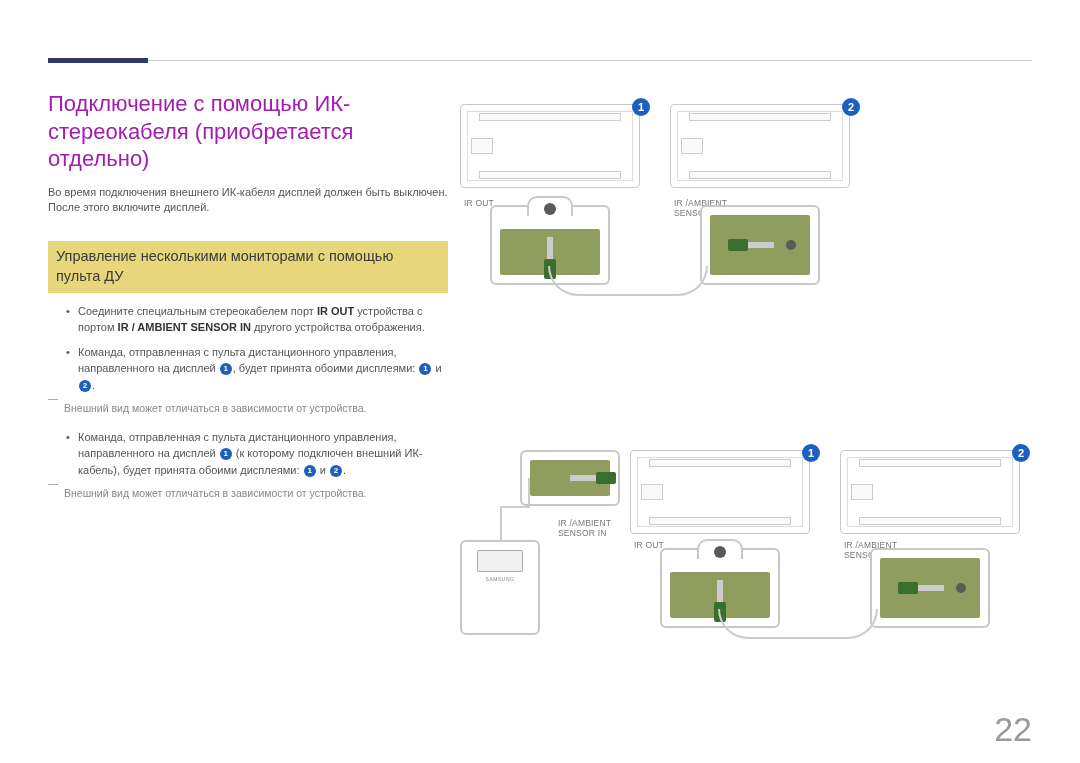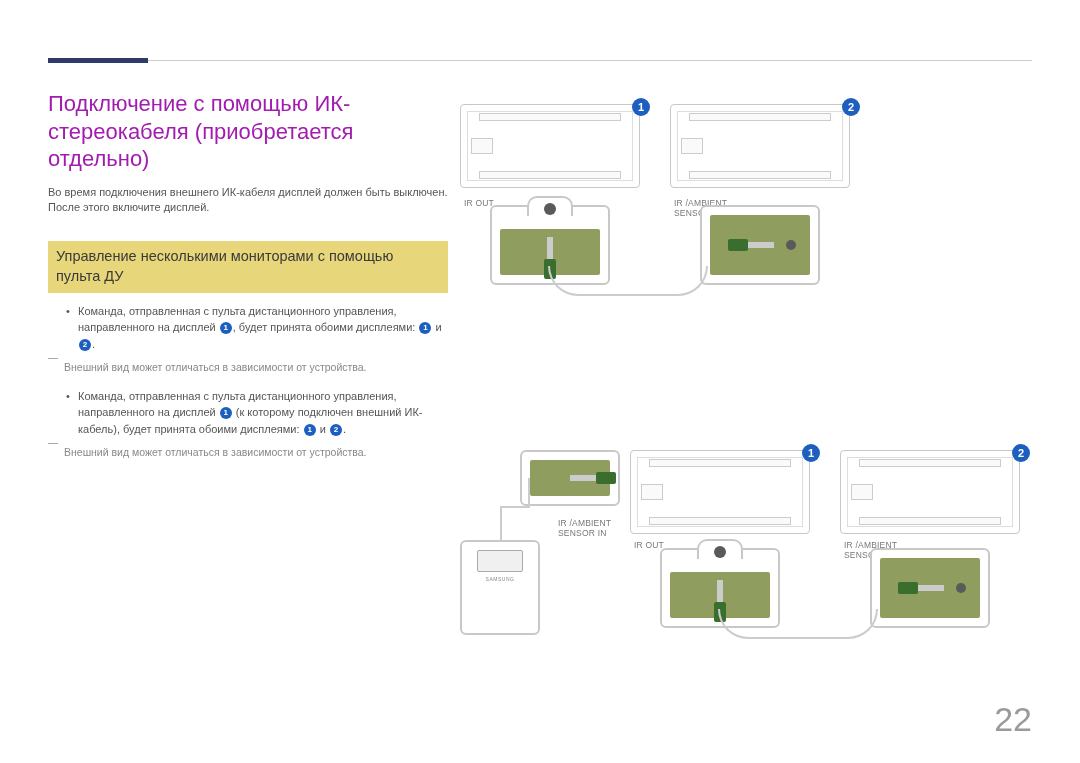--- a/index.html
+++ b/index.html
@@ -1,19 +1,19 @@
 <!DOCTYPE html>
 <html><head>
 <meta charset="utf-8">
 <style>
   *{box-sizing:border-box;margin:0;padding:0}
   body{width:1080px;height:763px;background:#fff;font-family:Arial,Helvetica,sans-serif;color:#3a3a3a;position:relative;overflow:hidden}
   .top-rule{position:absolute;left:48px;right:48px;top:60px;height:1px;background:#ccc}
   .top-accent{position:absolute;left:48px;top:58px;width:100px;height:5px;background:#2e3a6b}
-  .page-num{position:absolute;right:48px;bottom:24px;font-size:34px;color:#9a9a9a;font-weight:300}
+  .page-num{position:absolute;right:48px;bottom:14px;font-size:34px;color:#9a9a9a;font-weight:300}
   .left-col{position:absolute;left:48px;top:90px;width:400px}
   h1{font-size:22px;font-weight:400;color:#a21caf;line-height:1.25;margin-bottom:12px}
   .intro{font-size:11px;color:#555;line-height:1.45;margin-bottom:25px}
   h2{font-size:14.5px;font-weight:400;padding:6px 8px;background:#e7d67a;color:#3a3a3a;margin-bottom:10px;line-height:1.35}
   ul.bul{list-style:none;margin:0 0 6px 18px}
   ul.bul>li{font-size:11px;color:#555;line-height:1.5;margin-bottom:8px;position:relative;padding-left:12px}
   ul.bul>li:before{content:"•";position:absolute;left:0;top:0}
   .note{font-size:10.5px;color:#888;line-height:1.5;margin:4px 0 12px 0;position:relative;padding-left:16px}
   .note:before{content:"";position:absolute;left:0;top:-2px;width:10px;height:1px;border-top:1px solid #aaa}
   .bold{font-weight:700;color:#333}
@@ -50,20 +50,23 @@
 <div class="top-rule"></div>
 <div class="top-accent"></div>
 <div class="page-num">22</div>
 
 <div class="left-col">
   <h1>Подключение с помощью ИК-стереокабеля (приобретается отдельно)</h1>
   <p class="intro">Во время подключения внешнего ИК-кабеля дисплей должен быть выключен. После этого включите дисплей.</p>
 
   <h2>Управление несколькими мониторами с помощью пульта ДУ</h2>
   <ul class="bul">
+    <li>
+      <span>Соедините специальным стереокабелем порт </span><span class="bold">IR OUT</span><span> устройства с портом </span><span class="bold">IR / AMBIENT SENSOR IN</span><span> другого устройства отображения.</span>
+    </li>
     <li>
       <span>Команда, отправленная с пульта дистанционного управления, направленного на дисплей </span><span class="circ">1</span><span>, будет принята обоими дисплеями: </span><span class="circ">1</span><span> и </span><span class="circ">2</span><span>.</span>
     </li>
   </ul>
   <p class="note">Внешний вид может отличаться в зависимости от устройства.</p>
 
   <ul class="bul">
     <li>
       <span>Команда, отправленная с пульта дистанционного управления, направленного на дисплей </span><span class="circ">1</span><span> (к которому подключен внешний ИК-кабель), будет принята обоими дисплеями: </span><span class="circ">1</span><span> и </span><span class="circ">2</span><span>.</span>
     </li>

